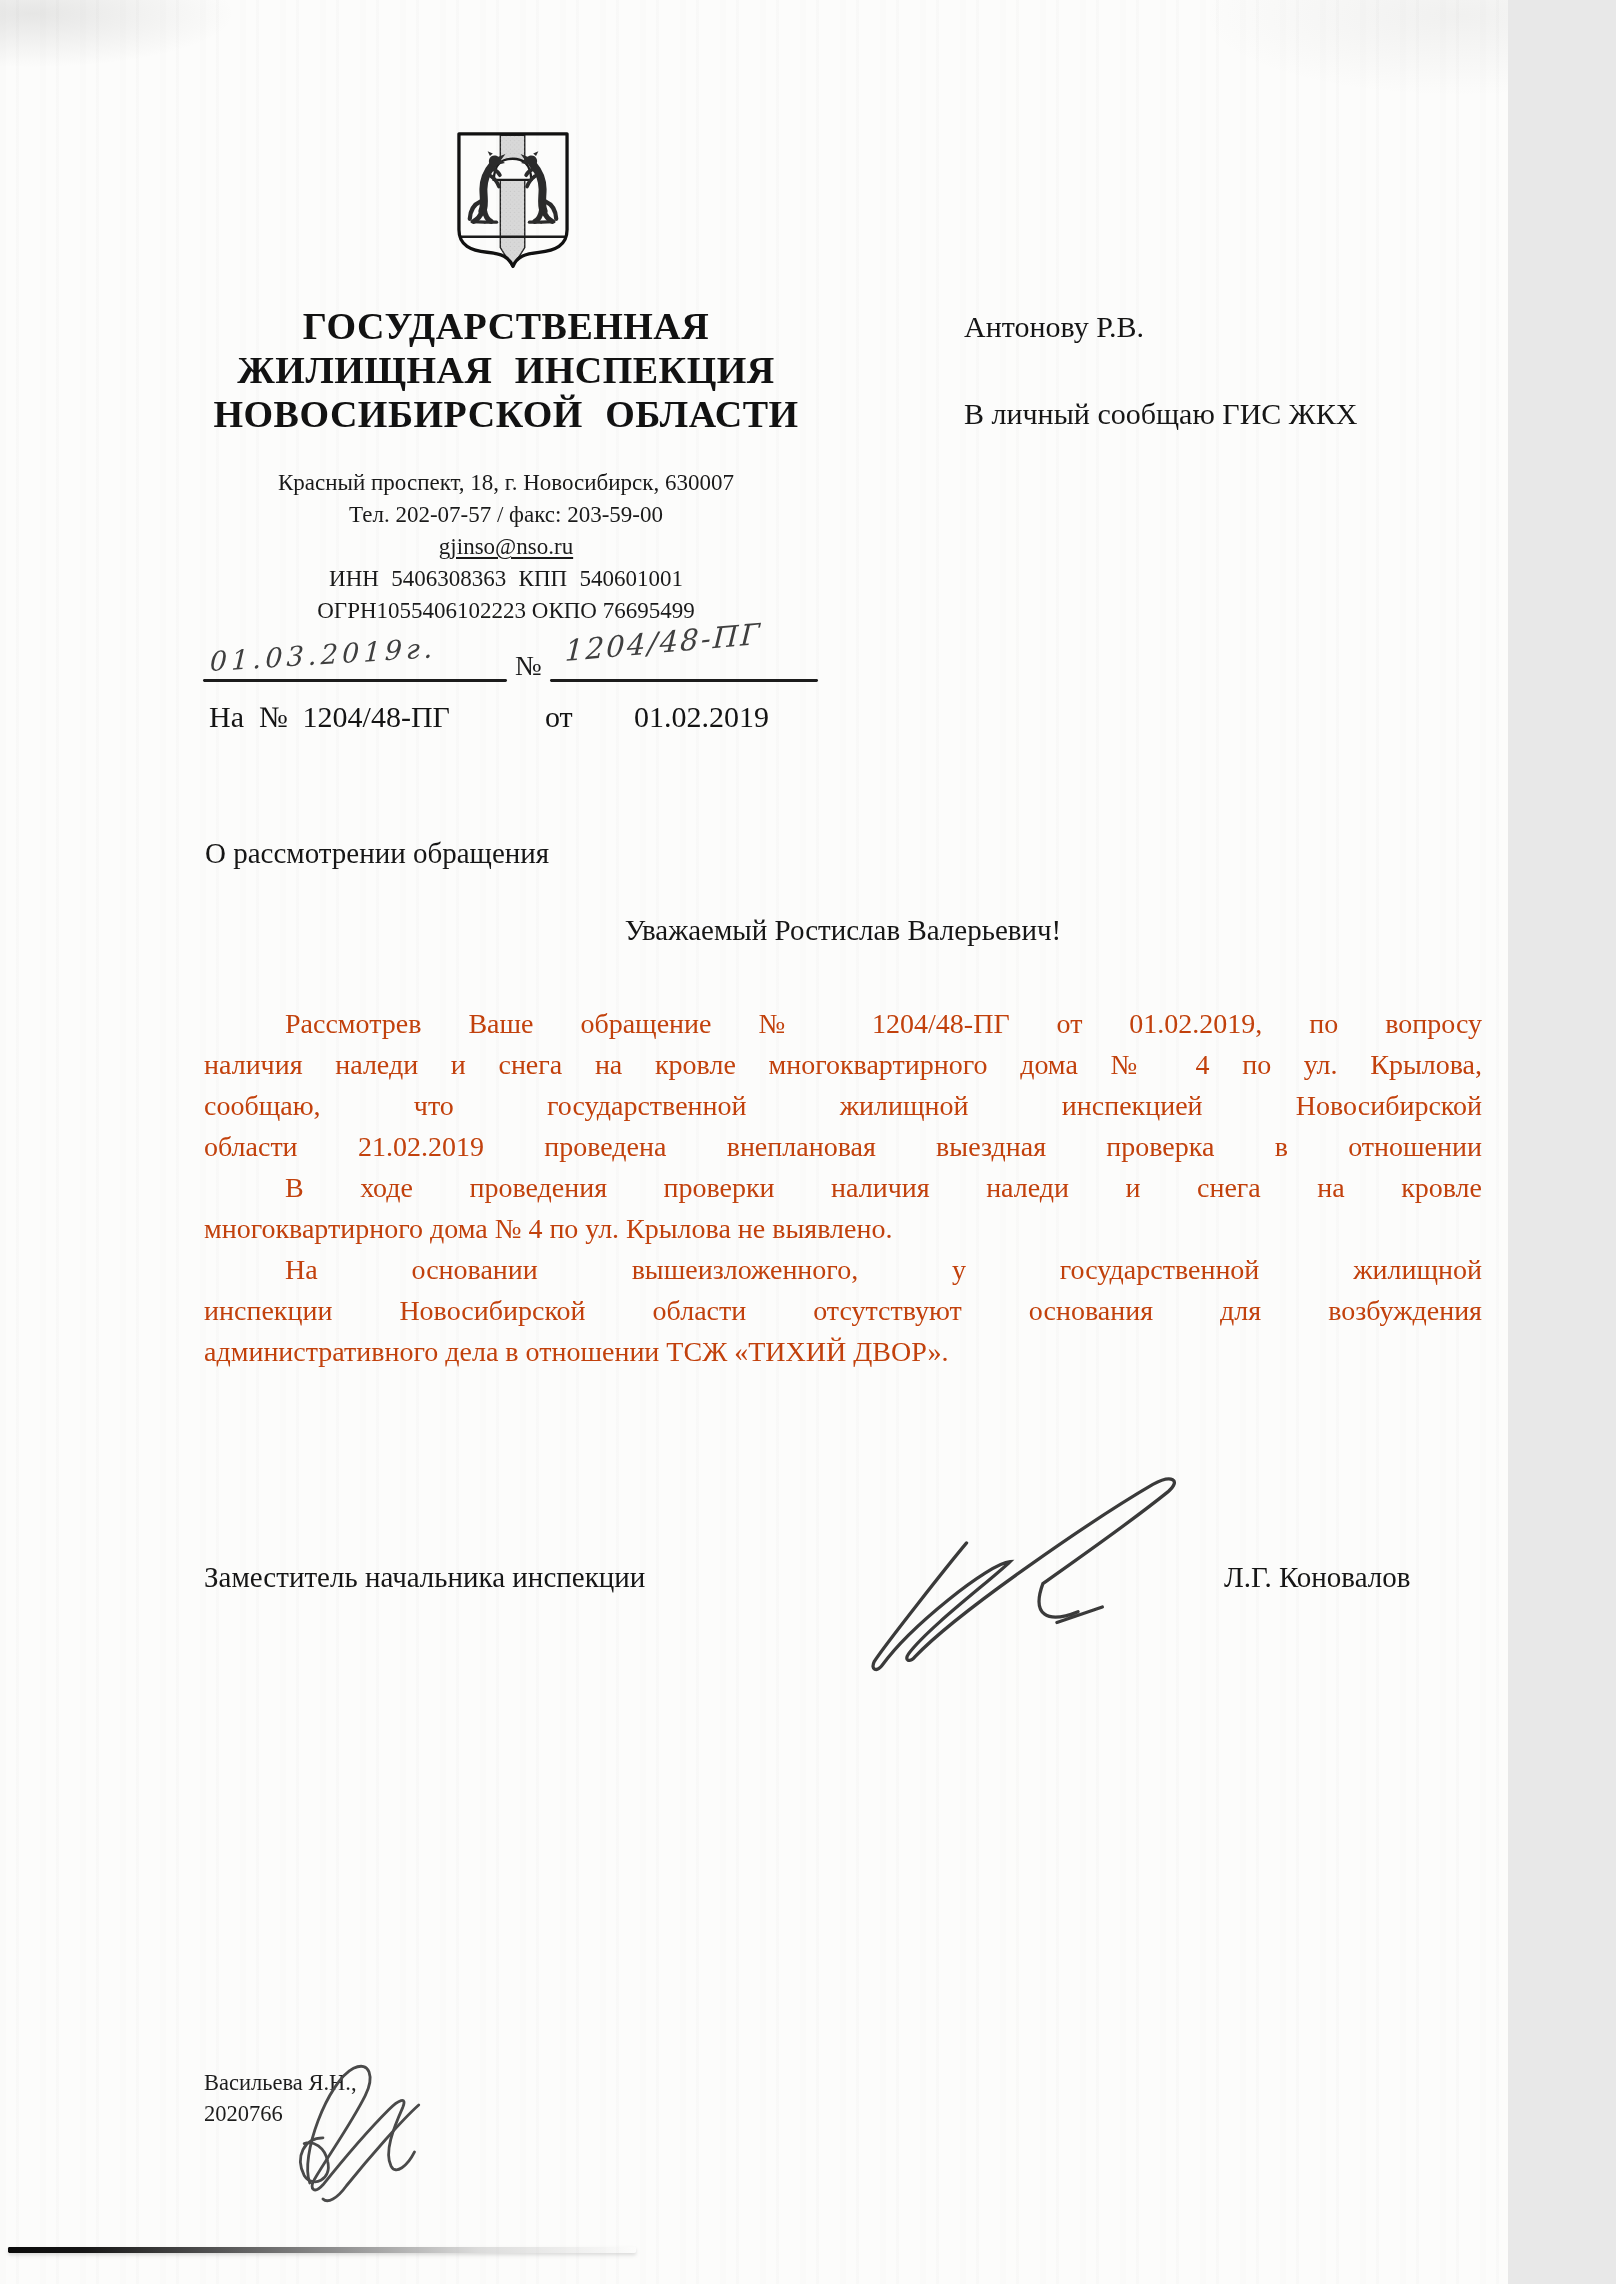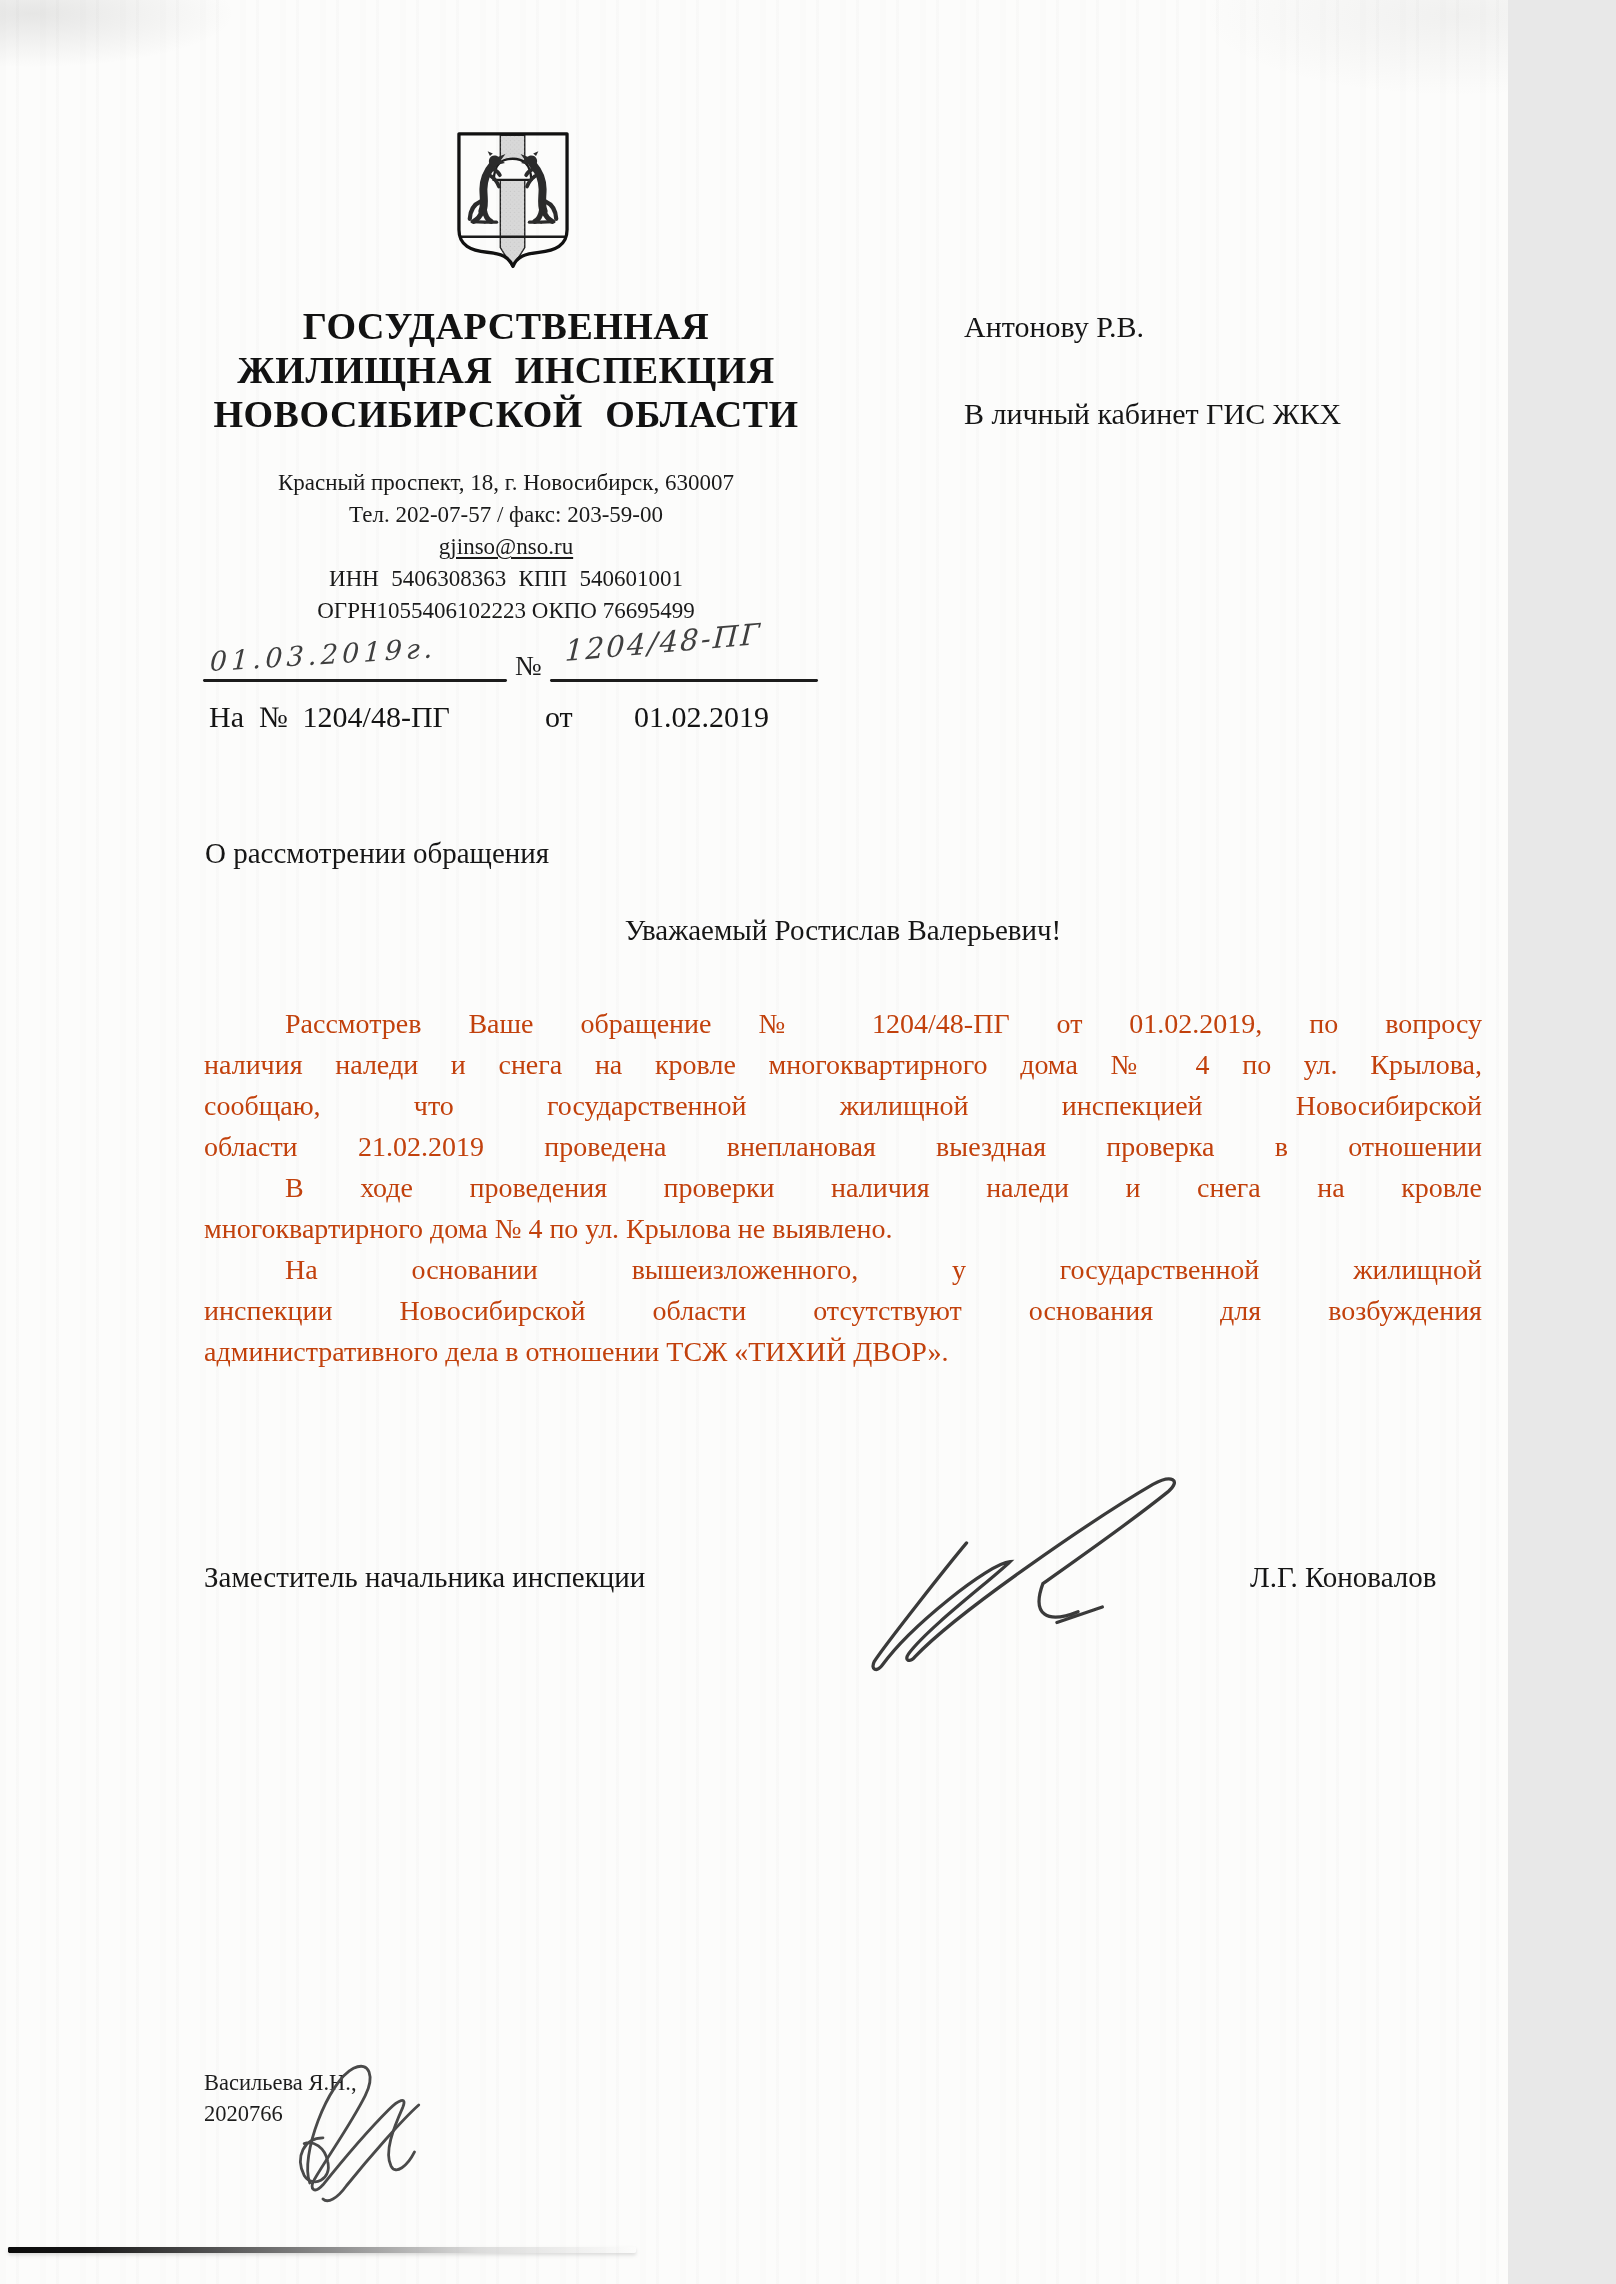--- a/index.html
+++ b/index.html
@@ -103,21 +103,21 @@
     text-align: justify;
     text-align-last: justify;
     white-space: nowrap;
     color: #c2410c;
   }
   .body-block .line.first { padding-left: 81px; box-sizing: border-box; }
   .body-block .line.last  { text-align-last: left; white-space: normal; }
 
   
   .sign-position { left: 204px;  top: 1561px; font-size: 29px; }
-  .sign-name     { left: 1224px; top: 1561px; font-size: 29px; margin-left: 26px; }
+  .sign-name     { left: 1224px; top: 1561px; font-size: 29px; }
   .sign-scribble { left: 853px; top: 1461px; width: 347px; height: 220px; }
 
   
   .executor { left: 204px; top: 2067px; font-size: 22.5px; line-height: 31px; color: #1d1d1d; }
   .executor-scribble { left: 276px; top: 2058px; width: 162px; height: 155px; }
 
   
   .scan-line {
     left: 7.5px; top: 2247px; width: 628px; height: 6.1px;
     border-radius: 1.4px;
@@ -191,21 +191,21 @@
   <div class="abs num-label">№</div>
   <div class="abs hw hw-number">1204/48-ПГ</div>
   <div class="rule rule-date"></div>
   <div class="rule rule-num"></div>
 
   <div class="abs ref-line ref-prefix">На № 1204/48-ПГ</div>
   <div class="abs ref-line ref-from">от</div>
   <div class="abs ref-line ref-date">01.02.2019</div>
 
   <div class="abs addressee-name">Антонову Р.В.</div>
-  <div class="abs addressee-delivery">В личный кабинет ГИС ЖКХ</div>
+  <div class="abs addressee-delivery">В личный сообщаю ГИС ЖКХ</div>
 
   <div class="abs subject">О рассмотрении обращения</div>
   <div class="abs salutation">Уважаемый Ростислав Валерьевич!</div>
 
   <div class="abs body-block">
     <div class="line first">Рассмотрев Ваше обращение № 1204/48-ПГ от 01.02.2019, по вопросу</div>
     <div class="line">наличия наледи и снега на кровле многоквартирного дома № 4 по ул. Крылова,</div>
     <div class="line">сообщаю, что государственной жилищной инспекцией Новосибирской</div>
     <div class="line">области 21.02.2019 проведена внеплановая выездная проверка в отношении</div>
     <div class="line first">В ходе проведения проверки наличия наледи и снега на кровле</div>

